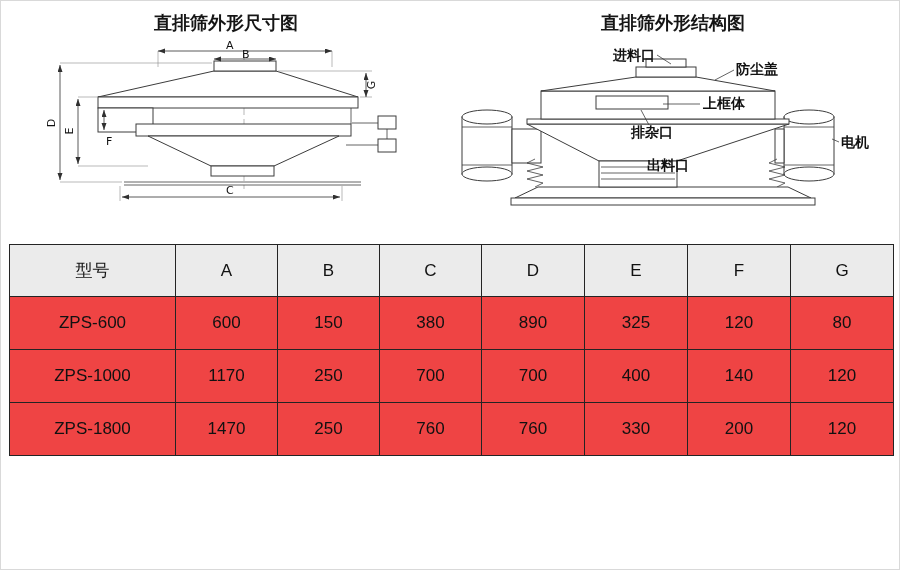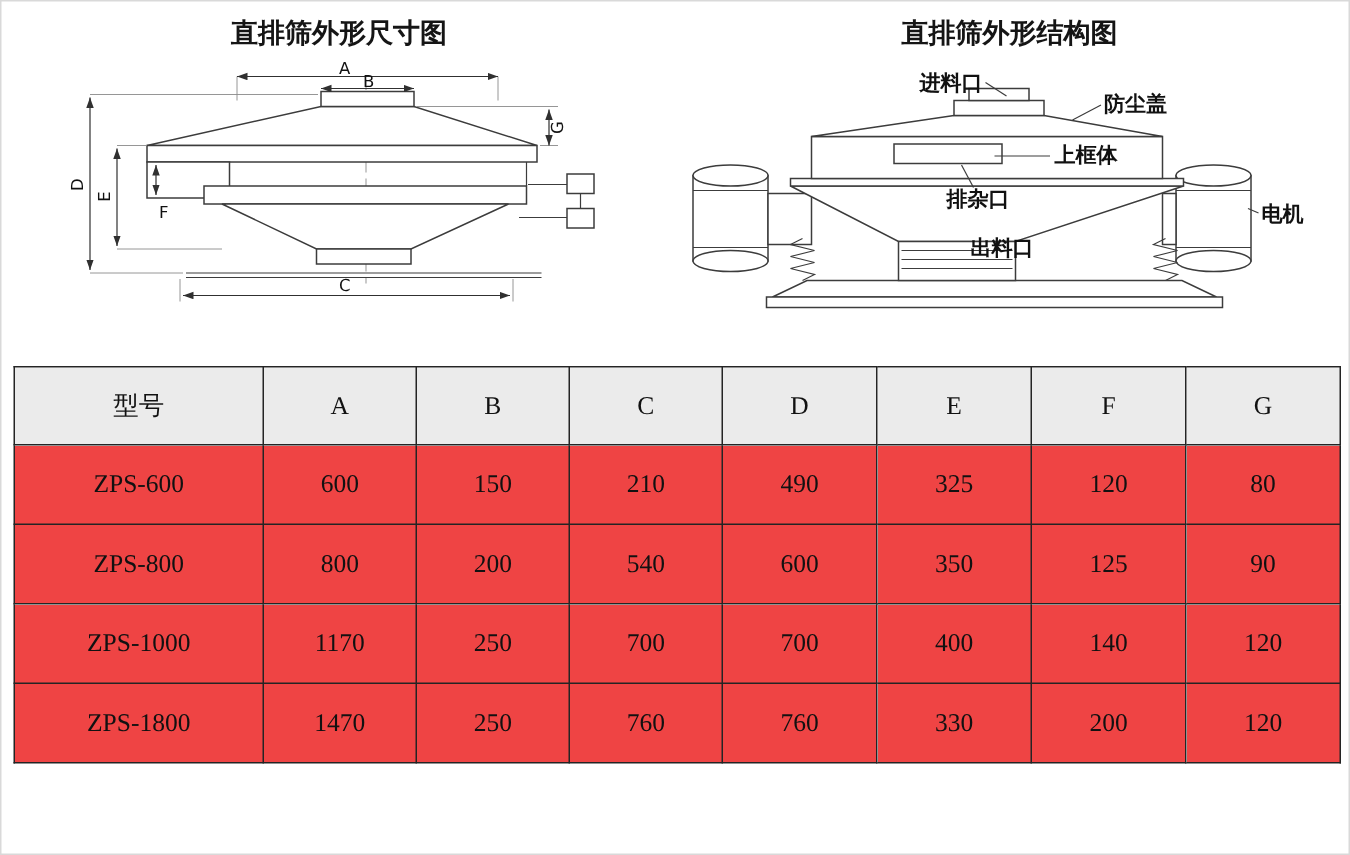--- a/index.html
+++ b/index.html
@@ -20,21 +20,21 @@
   .outline { stroke:#3c3c3c; stroke-width:1; fill:#fff; }
   .thin    { stroke:#3c3c3c; stroke-width:0.8; fill:none; }
   .dim     { stroke:#303030; stroke-width:0.8; fill:none; }
   .ext     { stroke:#8a8a8a; stroke-width:0.6; fill:none; }
   .cl      { stroke:#9a9a9a; stroke-width:0.7; stroke-dasharray:7 4; fill:none; }
   .dimtext  { font-family:"DejaVu Sans",sans-serif; font-size:11px; fill:#111; }
   .parttext { font-family:"DejaVu Sans",sans-serif; font-size:14px; font-weight:600; fill:#111; }
 
   table.spec { position:absolute; left:8px; top:243px; width:884px;
     border-collapse:collapse; table-layout:fixed; color:#111;
-    font-family:Liberation Serif, serif; }
+    font-family:Liberation Sans, sans-serif; }
   .spec th, .spec td { border:1px solid #242424; text-align:center;
     vertical-align:middle; font-weight:normal; overflow:hidden; }
   .spec th { height:52px; background:#ebebeb; font-size:17px; }
   .spec td { height:53px; background:#ef4444; font-size:17px; }
 </style>
 </head>
 <body>
 
 <div class="page">
 
@@ -200,35 +200,25 @@
         <th>E</th>
         <th>F</th>
         <th>G</th>
       </tr>
     </thead>
     <tbody>
       <tr>
         <td>ZPS-600</td>
         <td>600</td>
         <td>150</td>
-        <td>210</td>
-        <td>490</td>
+        <td>380</td>
+        <td>890</td>
         <td>325</td>
         <td>120</td>
         <td>80</td>
-      </tr>
-      <tr>
-        <td>ZPS-800</td>
-        <td>800</td>
-        <td>200</td>
-        <td>540</td>
-        <td>600</td>
-        <td>350</td>
-        <td>125</td>
-        <td>90</td>
       </tr>
       <tr>
         <td>ZPS-1000</td>
         <td>1170</td>
         <td>250</td>
         <td>700</td>
         <td>700</td>
         <td>400</td>
         <td>140</td>
         <td>120</td>

